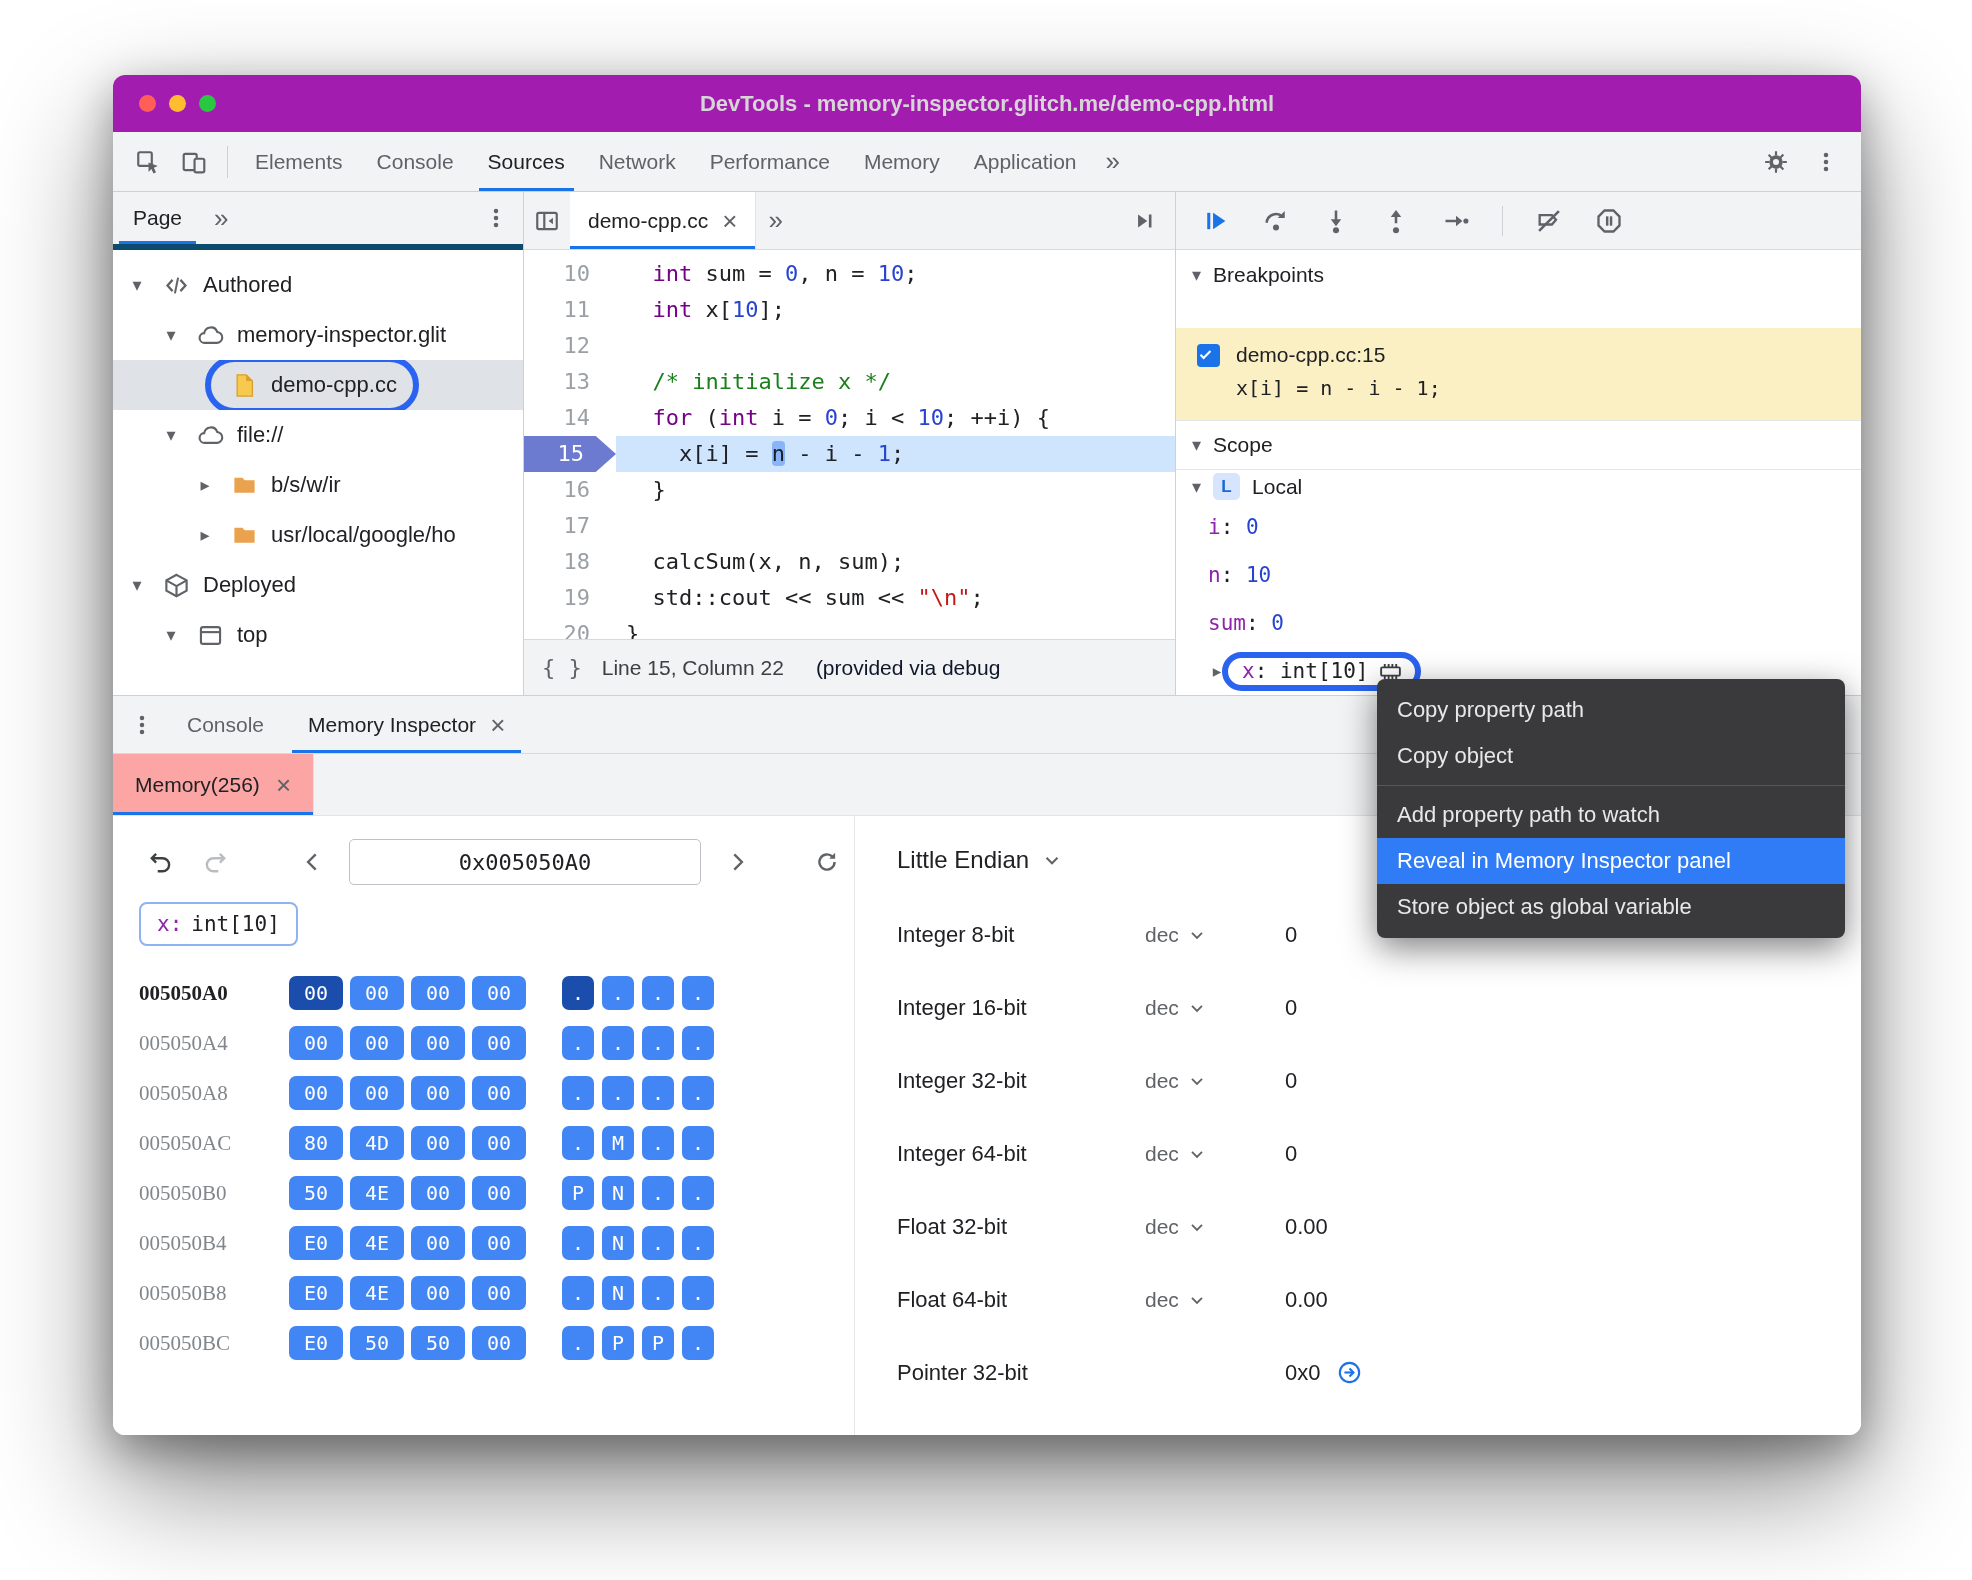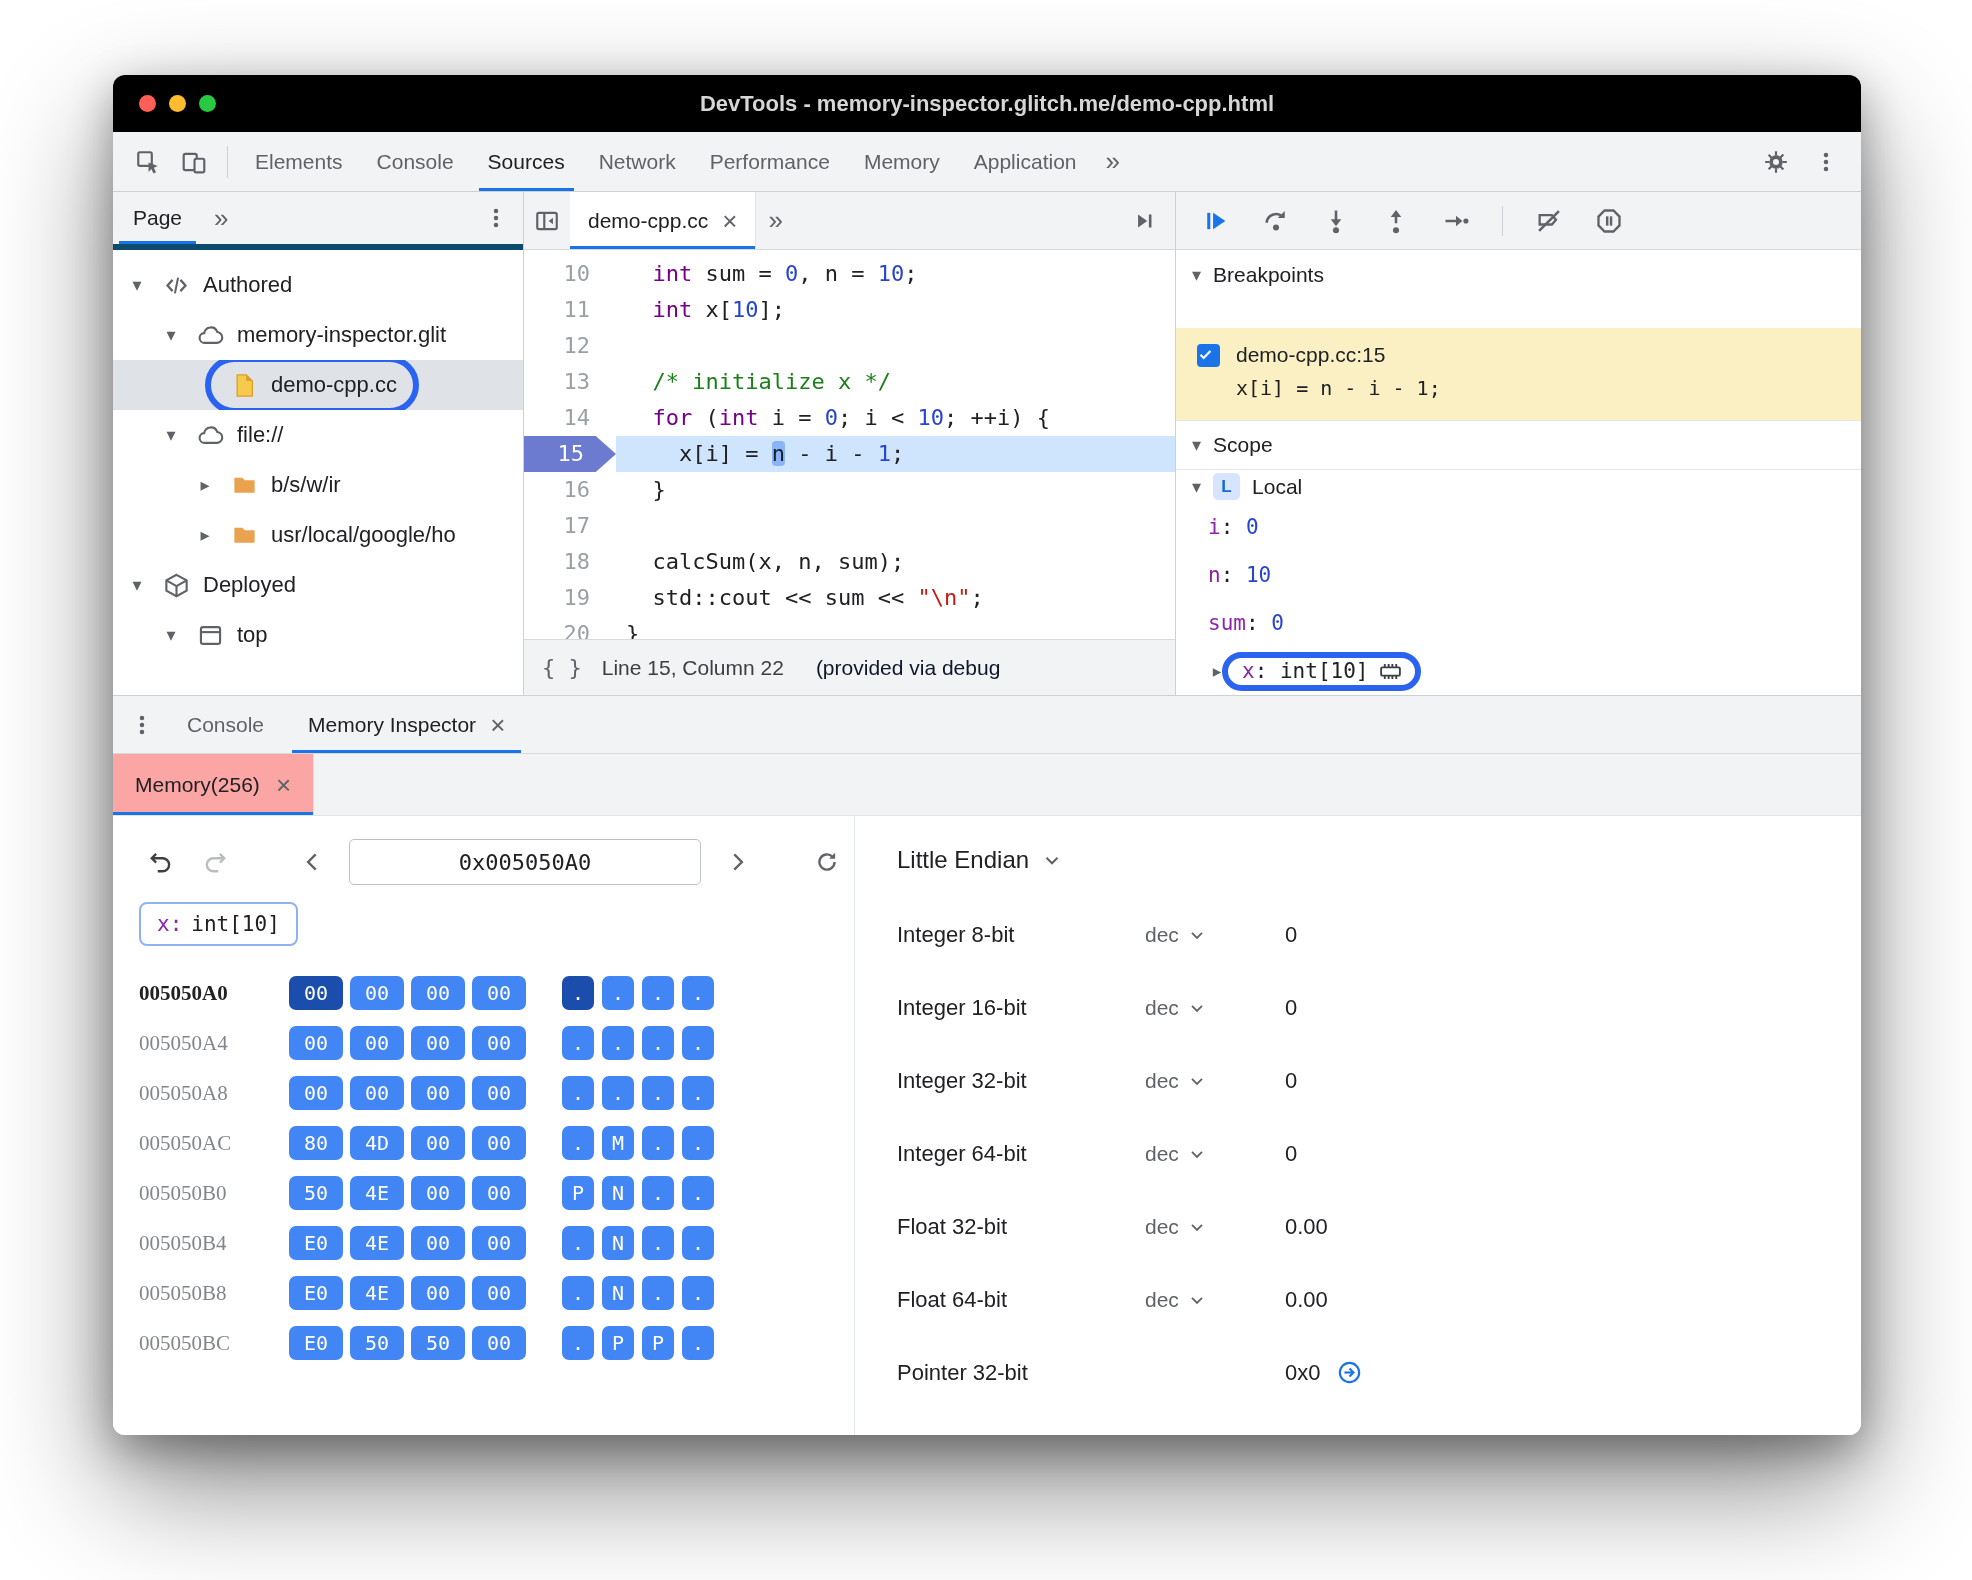--- a/index.html
+++ b/index.html
@@ -2,21 +2,21 @@
 <html><head>
 <meta charset="utf-8">
 <style>
 *{margin:0;padding:0;box-sizing:border-box;}
 html,body{width:1972px;height:1580px;overflow:hidden;background:#fff;}
 body{font-family:"Liberation Sans","DejaVu Sans",sans-serif;color:#202124;}
 .page{position:relative;width:1972px;height:1580px;background:#fff;}
 .window{position:absolute;left:113px;top:75px;width:1748px;height:1360px;border-radius:12px;background:#fff;
   box-shadow:0 50px 120px rgba(0,0,0,.48),0 14px 44px rgba(0,0,0,.32);display:flex;flex-direction:column;overflow:hidden;}
 
-.titlebar{height:57px;background:#000000;display:flex;align-items:center;position:relative;flex:0 0 auto;}
+.titlebar{height:57px;background:#a21caf;display:flex;align-items:center;position:relative;flex:0 0 auto;}
 .traffic{display:flex;gap:13px;margin-left:26px;z-index:2;}
 .tl{width:17px;height:17px;border-radius:50%;display:inline-block;}
 .tl.red{background:#ff5f57}.tl.yellow{background:#febc2e}.tl.green{background:#28c840}
 .win-title{position:absolute;left:0;right:0;text-align:center;font-size:22px;font-weight:700;color:#d6d6d6;}
 
 .main-toolbar{height:60px;background:#f1f3f4;border-bottom:1px solid #cdd1d5;display:flex;align-items:center;padding:0 12px;flex:0 0 auto;}
 [data-icon]{display:inline-flex;align-items:center;justify-content:center;}
 [data-icon] svg{width:26px;height:26px;display:block;}
 .tbtn{width:46px;height:46px;color:#5f6368;border-radius:4px;}
 .tb-sep{width:1px;height:32px;background:#cdd1d5;margin:0 10px;}
@@ -770,14 +770,22 @@
                       <path d="M12 8.5l3.5 3.5-3.5 3.5" fill="none" stroke="currentColor" stroke-width="1.9"></path>
                     </svg>
                   </span>
                 </span>
               </div>
             </div>
       </div>
     </div>
   </div>
 
+  <div class="context-menu" id="ctx-menu">
+        <div class="cm-item">Copy property path</div>
+        <div class="cm-item">Copy object</div>
+        <div class="cm-div"></div>
+        <div class="cm-item">Add property path to watch</div>
+        <div class="cm-item hi">Reveal in Memory Inspector panel</div>
+        <div class="cm-item">Store object as global variable</div>
+      </div>
  </div>
 </div>
 
 </body></html>

